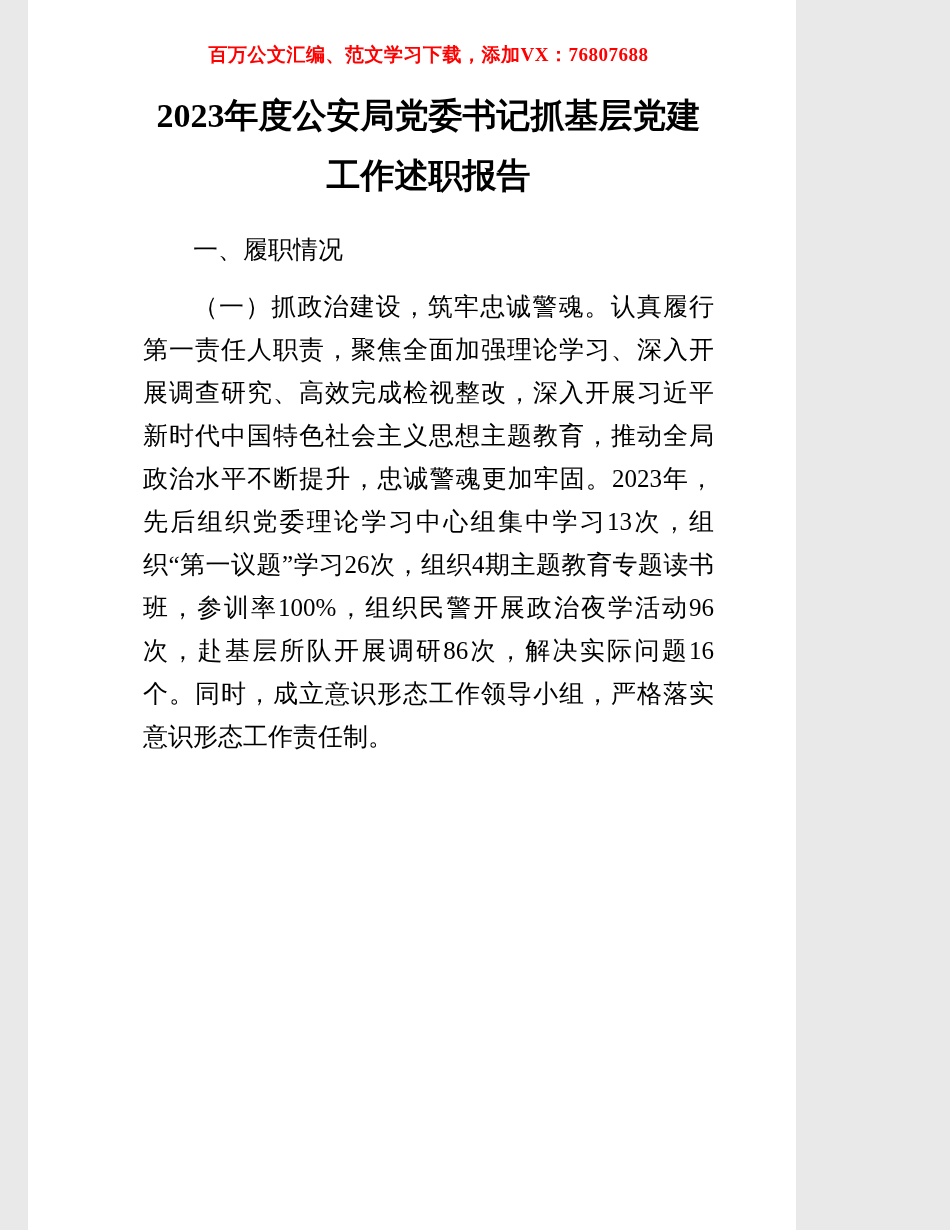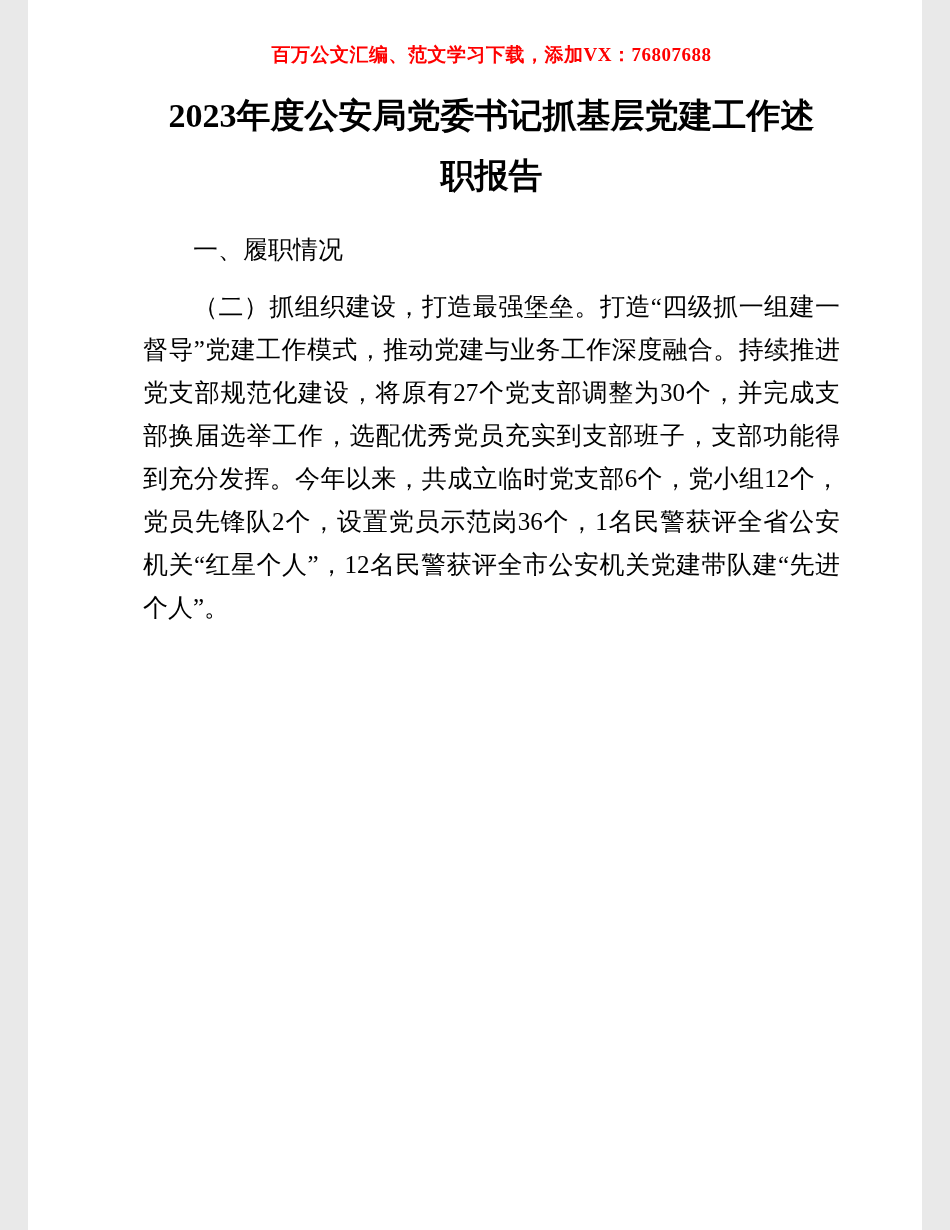--- a/index.html
+++ b/index.html
@@ -5,21 +5,21 @@
   html, body {
     margin: 0;
     padding: 0;
     width: 950px;
     height: 1230px;
     overflow: hidden;
     background: #e9e9e9;
   }
   .page {
     box-sizing: border-box;
-    width: 894px;
+    width: 768px;
     height: 1230px;
     margin: 0 28px;
     background: #ffffff;
     padding: 42px 82px 0 115px;
     font-family: "Liberation Serif", "DejaVu Serif", serif;
     color: #000000;
   }
   .notice {
     text-align: center;
     font-size: 19px;
@@ -51,16 +51,16 @@
 </head>
 <body>
 
 <div class="page">
   <div class="notice" style="color: rgb(254, 0, 0);">百万公文汇编、范文学习下载，添加VX：76807688</div>
 
   <h1 class="doc-title">2023年度公安局党委书记抓基层党建工作述职报告</h1>
 
   <p class="section-heading">一、履职情况</p>
 
+  <p class="para">（一）抓政治建设，筑牢忠诚警魂。认真履行第一责任人职责，聚焦全面加强理论学习、深入开展调查研究、高效完成检视整改，深入开展习近平新时代中国特色社会主义思想主题教育，推动全局政治水平不断提升，忠诚警魂更加牢固。2023年，先后组织党委理论学习中心组集中学习13次，组织“第一议题”学习26次，组织4期主题教育专题读书班，参训率100%，组织民警开展政治夜学活动96次，赴基层所队开展调研86次，解决实际问题16个。同时，成立意识形态工作领导小组，严格落实意识形态工作责任制。</p>
 
-  <p class="para">（二）抓组织建设，打造最强堡垒。打造“四级抓一组建一督导”党建工作模式，推动党建与业务工作深度融合。持续推进党支部规范化建设，将原有27个党支部调整为30个，并完成支部换届选举工作，选配优秀党员充实到支部班子，支部功能得到充分发挥。今年以来，共成立临时党支部6个，党小组12个，党员先锋队2个，设置党员示范岗36个，1名民警获评全省公安机关“红星个人”，12名民警获评全市公安机关党建带队建“先进个人”。</p>
 
 </div>
 
 </body></html>

